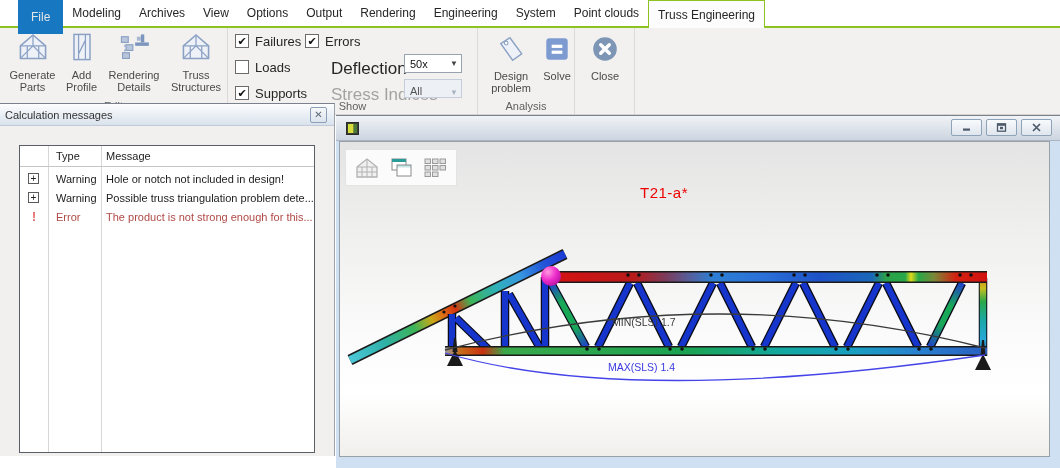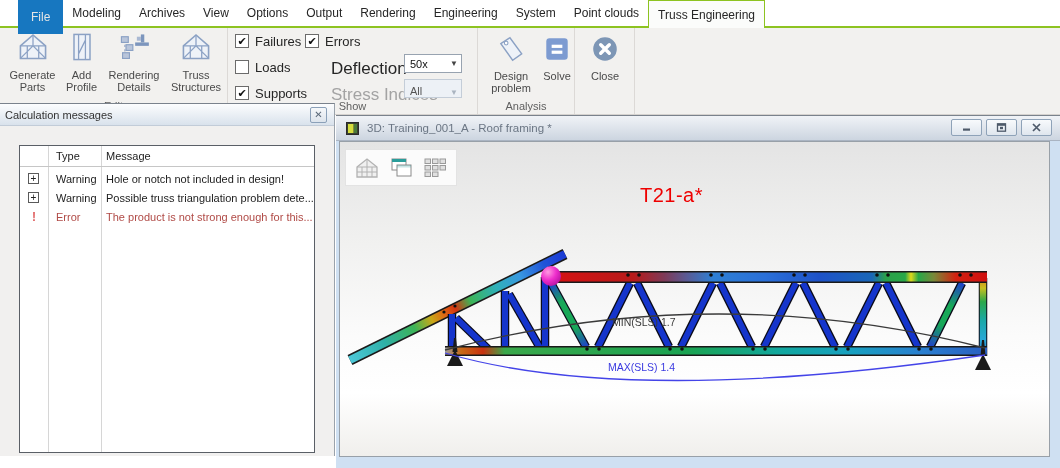--- a/index.html
+++ b/index.html
@@ -70,21 +70,21 @@
   .win-btn { width:31px; height:17px; background:linear-gradient(#f8fafc,#dfe6ee);
     border:1px solid #8ea2b8; border-radius:2px; margin-left:4px; display:inline-flex;
     align-items:center; justify-content:center; cursor:default; }
   .win-btns { position:absolute; right:8px; top:3px; display:flex; }
   .viewport { position:absolute; left:3px; top:25px; width:711px; height:316px;
     border:1px solid #98a0a8;
     background:linear-gradient(180deg,#e4e4e4 0%,#f0f0ef 30%,#fbfbfb 62%,#ffffff 80%,#f0efec 100%); }
   .view-toolbar { position:absolute; left:5px; top:7px; width:112px; height:37px; background:#fbfbfb;
     border:1px solid #e3e3e3; display:flex; align-items:center; padding-left:4px; z-index:4; }
   .vt-btn { width:34px; height:32px; display:flex; align-items:center; justify-content:center; cursor:default; }
-  .truss-label { position:absolute; left:300px; top:42px; font-size:20px; letter-spacing:0.5px;
+  .truss-label { position:absolute; left:300px; top:42px; font-size:15px; letter-spacing:0.5px;
     color:#ee0000; z-index:3; }
   .truss-svg { position:absolute; left:0; top:0; width:711px; height:316px; z-index:2; }
 </style>
 </head>
 <body>
 
 <div class="menubar">
   <span class="tab tab-file">File</span>
   <span class="tab">Modeling</span>
   <span class="tab">Archives</span>
@@ -245,21 +245,20 @@
 
 <div class="view-win">
   <div class="view-titlebar">
     <span style="margin-left:10px; display:inline-flex;">
       <svg width="13" height="13" viewBox="0 0 13 13">
         <rect x="0.5" y="0.5" width="12" height="12" fill="#3a4030" stroke="#2a2a2a"></rect>
         <rect x="2" y="2" width="5.5" height="9" fill="#d6de3e"></rect>
         <rect x="8" y="2" width="3" height="9" fill="#4a7a3a"></rect>
       </svg>
     </span>
-    <span class="view-title">3D: Training_001_A - Roof framing *</span>
     <span class="win-btns">
       <span class="win-btn">
         <svg width="11" height="9" viewBox="0 0 11 9">
             <rect x="2" y="5.5" width="7" height="2.2" fill="#4e5a6a"></rect>
           </svg>
       </span>
       <span class="win-btn">
         <svg width="11" height="9" viewBox="0 0 11 9">
           <rect x="1.5" y="0.8" width="8" height="7.4" fill="none" stroke="#4e5a6a" stroke-width="1.3"></rect>
           <rect x="1.5" y="0.8" width="8" height="2" fill="#4e5a6a"></rect>

